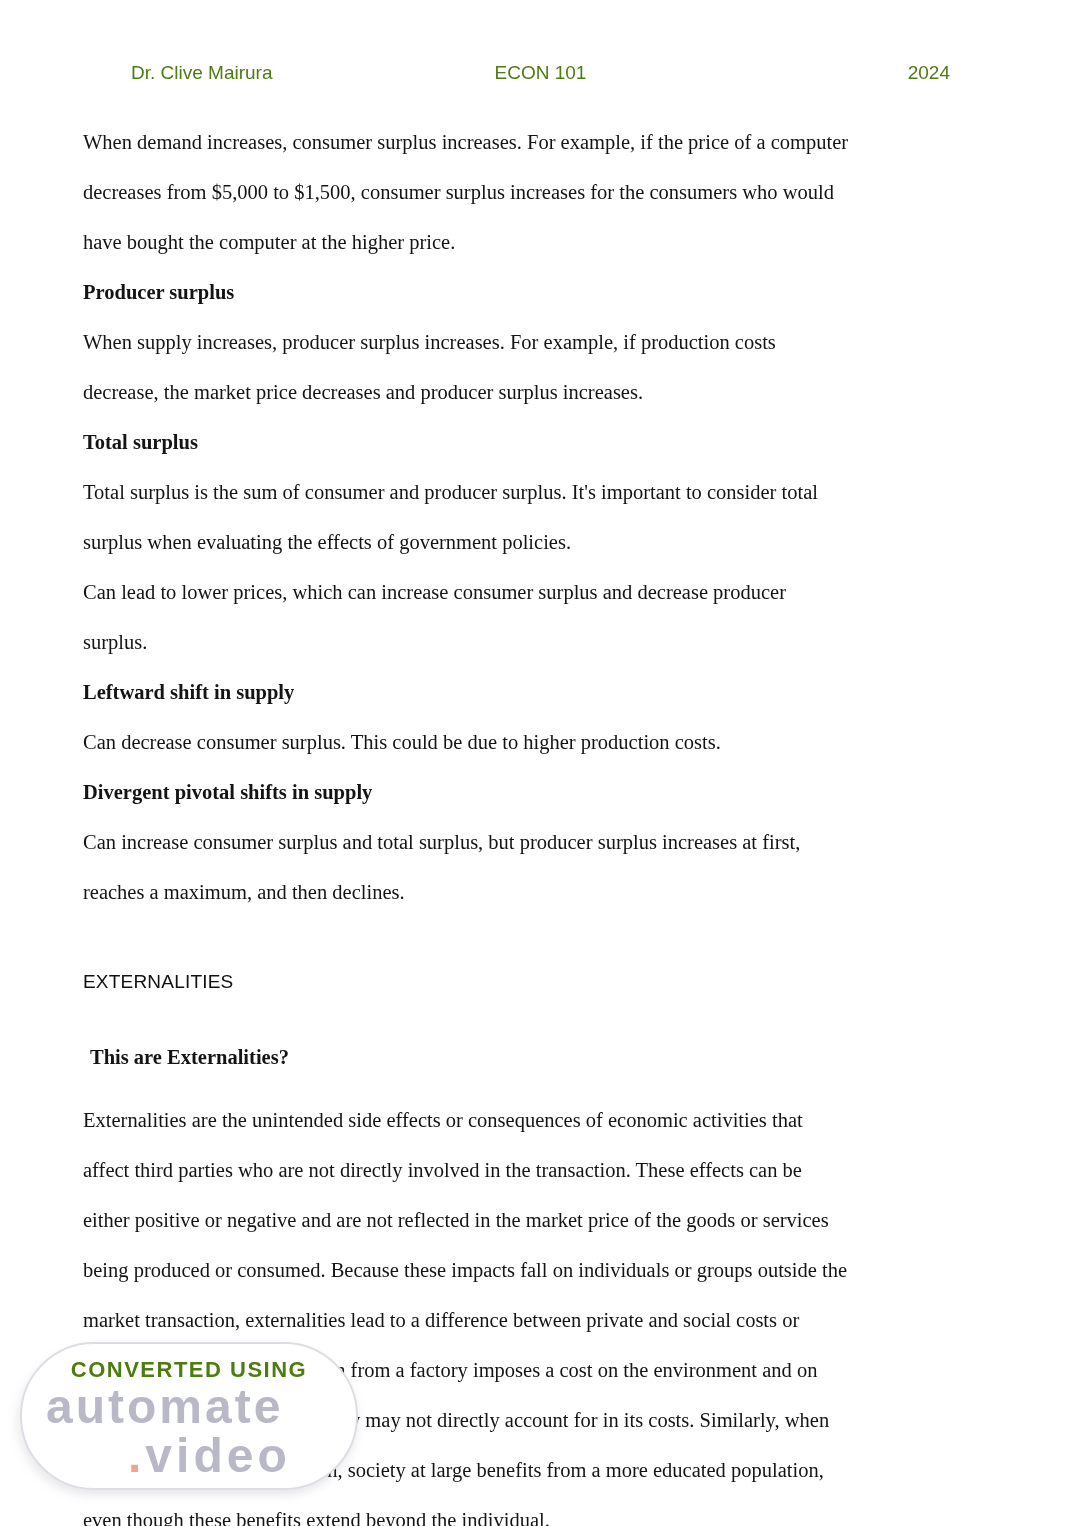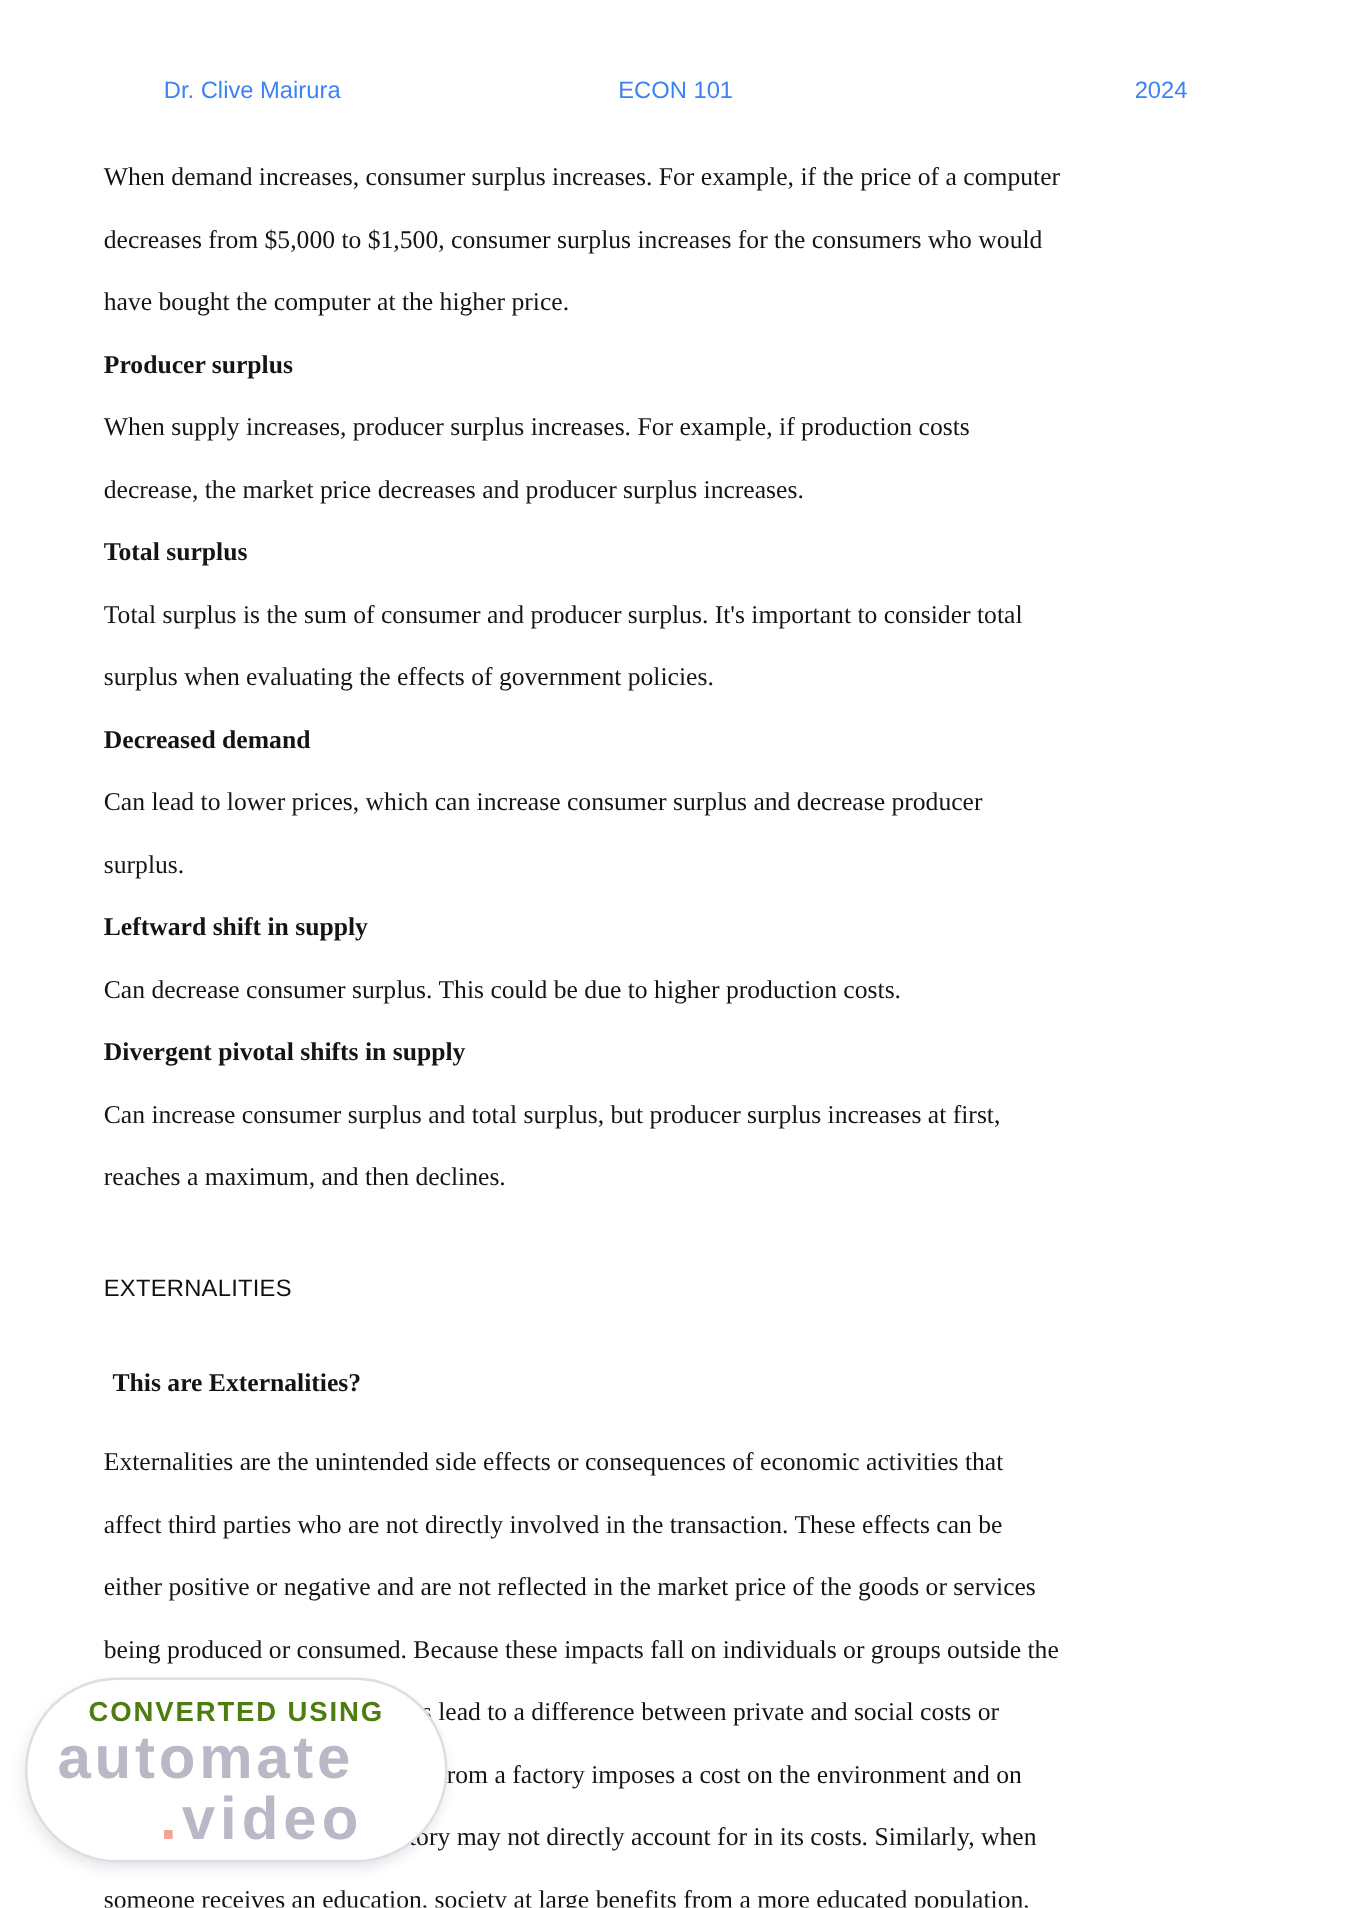--- a/index.html
+++ b/index.html
@@ -18,21 +18,21 @@
     background: #ffffff;
   }
   
   .doc-header {
     display: flex;
     align-items: flex-start;
     padding: 62px 130px 0 131px;
     font-family: "Liberation Sans", sans-serif;
     font-size: 19px;
     line-height: 22px;
-    color: #3b82f6;
+    color: #4d7c0f;
   }
   .doc-header .cell-left  { flex: 1; text-align: left; }
   .doc-header .cell-mid   { flex: 0 0 auto; text-align: center; }
   .doc-header .cell-right { flex: 1; text-align: right; }
 
   
   .doc-body {
     margin: 33px 0 0 83px;
     width: 910px;
     font-family: "Liberation Serif", serif;
@@ -121,21 +121,20 @@
 
     <p>When demand increases, consumer surplus increases. For example, if the price of a computer<br>decreases from $5,000 to $1,500, consumer surplus increases for the consumers who would<br>have bought the computer at the higher price.</p>
 
     <p class="h">Producer surplus</p>
     <p>When supply increases, producer surplus increases. For example, if production costs<br>decrease, the market price decreases and producer surplus increases.</p>
 
     <p class="h">Total surplus</p>
     <p>Total surplus is the sum of consumer and producer surplus. It's important to consider total<br>surplus when evaluating the effects of government policies.</p>
 
 
-    <p class="h">Decreased demand</p>
     <p>Can lead to lower prices, which can increase consumer surplus and decrease producer<br>surplus.</p>
 
     <p class="h">Leftward shift in supply</p>
     <p>Can decrease consumer surplus. This could be due to higher production costs.</p>
 
     <p class="h">Divergent pivotal shifts in supply</p>
     <p>Can increase consumer surplus and total surplus, but producer surplus increases at first,<br>reaches a maximum, and then declines.</p>
 
     <p class="section-title">EXTERNALITIES</p>
 

